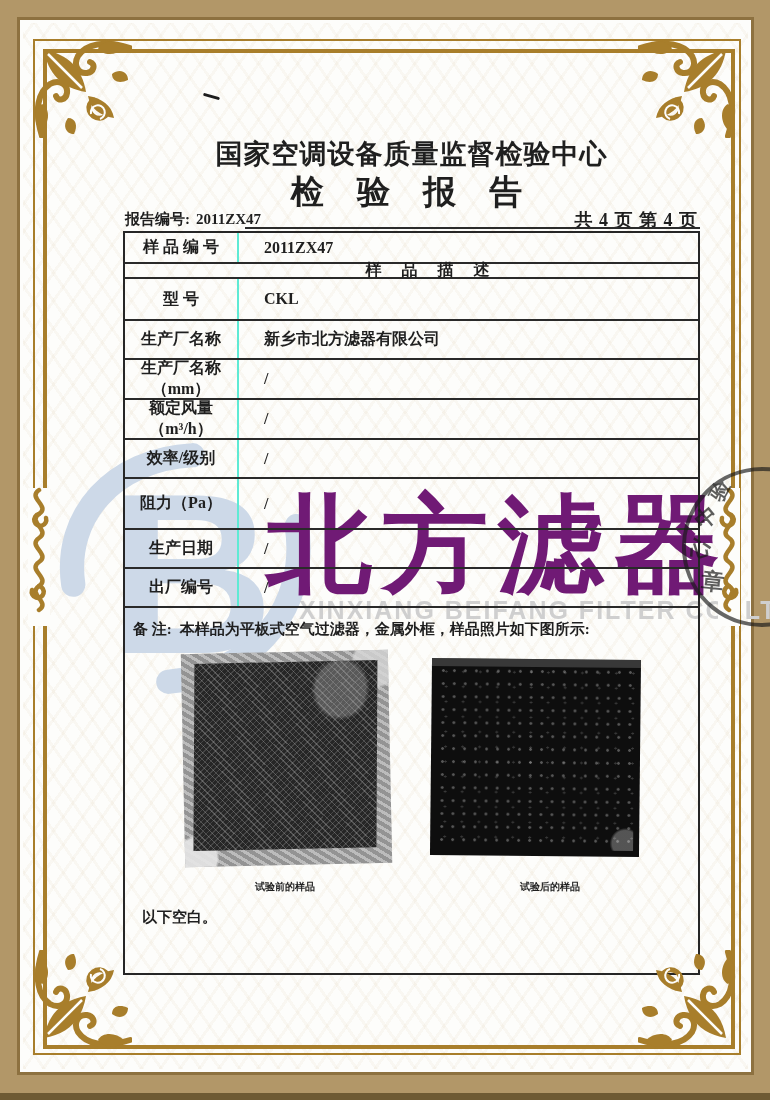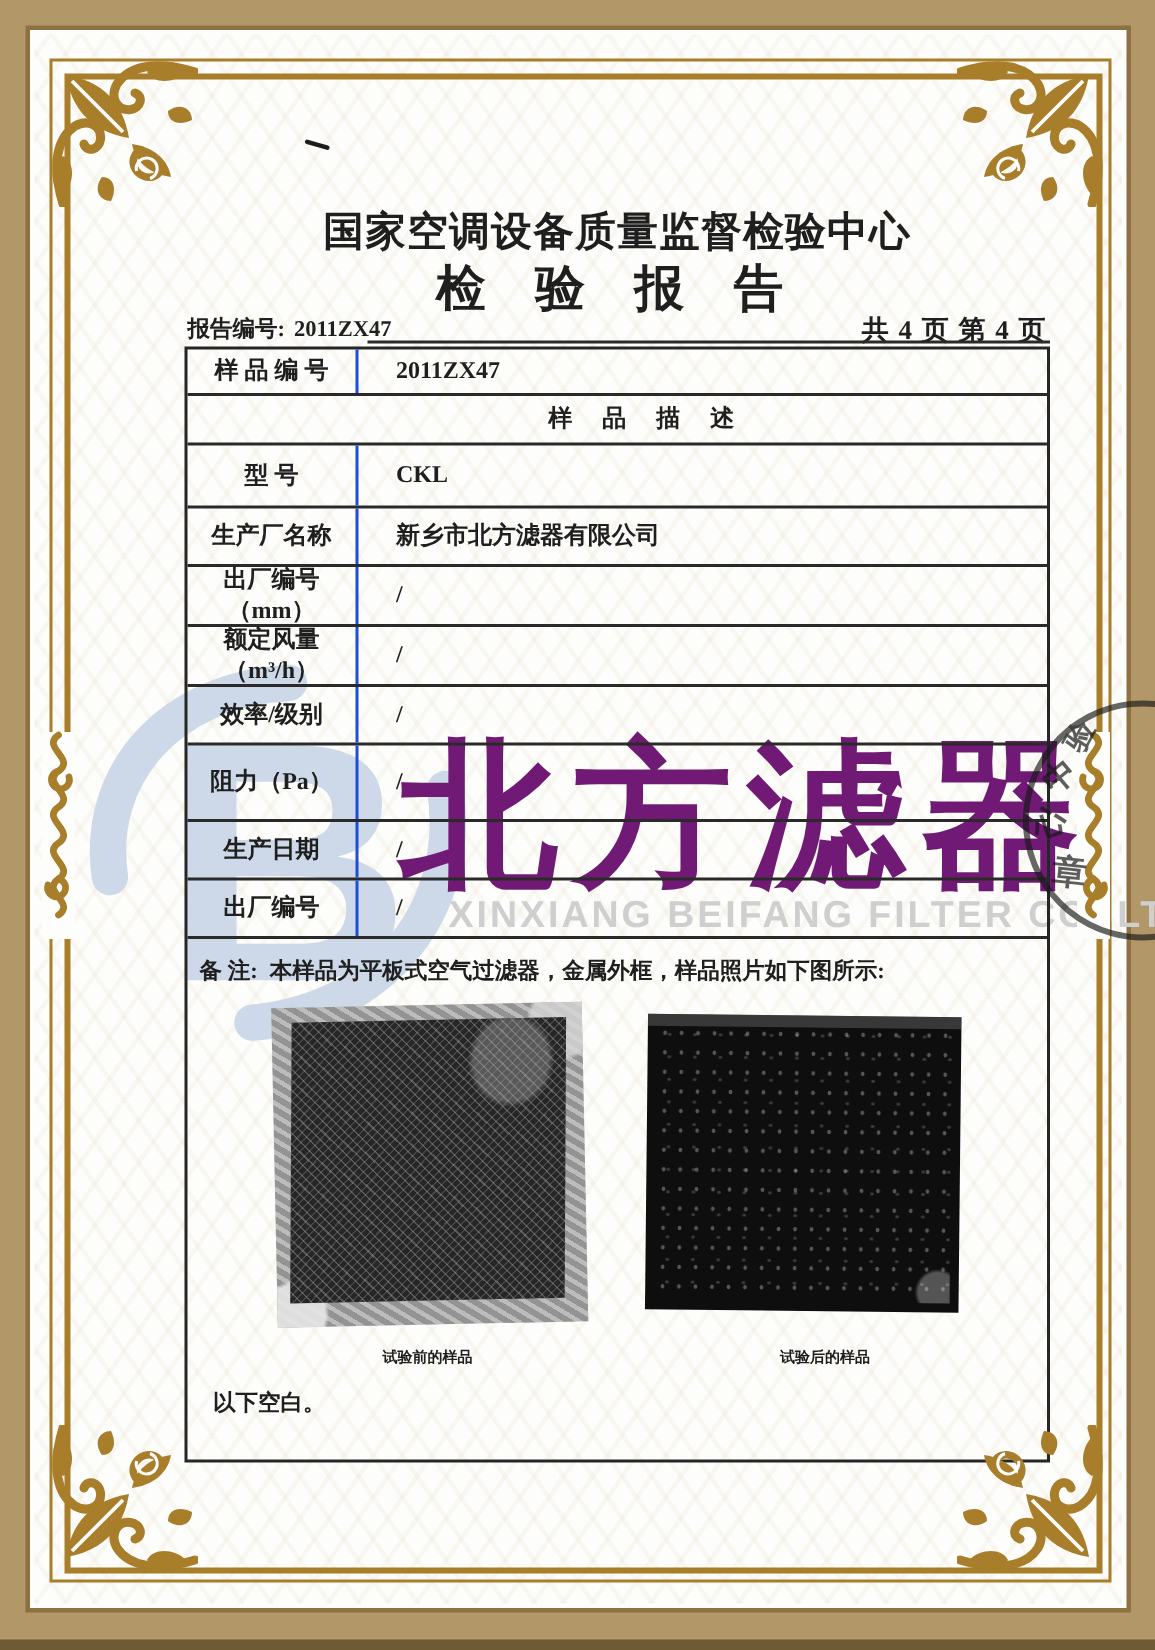--- a/index.html
+++ b/index.html
@@ -65,27 +65,27 @@
   .ink-mark{position:absolute; left:203px; top:95px; width:17px; height:3px; background:#1d1d1d; border-radius:2px; transform:rotate(16deg); z-index:1;}
 
   
   .report-table{
     position:absolute; left:123px; top:231px; width:577px; height:744px; z-index:1;
     border:2px solid #262626; box-sizing:border-box;
     display:flex; flex-direction:column; background:transparent;
   }
   .t-row{display:flex; border-bottom:2px solid #2a2a2a; box-sizing:border-box; flex:none;}
   .t-label{
-    width:114px; flex:none; border-right:2px solid #1d4ed8; box-sizing:border-box;
+    width:114px; flex:none; border-right:2px solid #5eead4; box-sizing:border-box;
     display:flex; align-items:center; justify-content:center;
     font-weight:bold; font-size:16px; text-align:center; padding:0 2px;
   }
   .t-value{flex:1; display:flex; align-items:center; padding-left:25px; font-size:16px; font-weight:bold;}
   .t-row.sample{height:31px;}
-  .t-row.desc{height:33px; align-items:center; justify-content:center; font-weight:bold; font-size:16px; letter-spacing:8px;padding-left:40px;}
+  .t-row.desc{height:15px; align-items:center; justify-content:center; font-weight:bold; font-size:16px; letter-spacing:8px;padding-left:40px;}
   .t-row.f0{height:42px;} .t-row.f1{height:39px;} .t-row.f2{height:40px;} .t-row.f3{height:40px;}
   .t-row.f4{height:39px;} .t-row.f5{height:51px;} .t-row.f6{height:39px;} .t-row.f7{height:39px;}
   .t-row.remark{flex:1; border-bottom:none; position:relative; display:block;}
   .remark-line{position:absolute; left:8px; top:12px; font-size:15px; font-weight:bold; white-space:nowrap;}
   .remark-line .lbl{margin-right:8px;}
 
   
   .photo{position:absolute; overflow:hidden;}
   .photo-before{
     left:58px; top:44px; width:207px; height:213px; transform:rotate(-1.2deg);
@@ -257,21 +257,21 @@
     <div class="t-row desc">样 品 描 述</div>
     <div class="t-row f0">
       <div class="t-label">型  号</div>
       <div class="t-value">CKL</div>
     </div>
     <div class="t-row f1">
       <div class="t-label">生产厂名称</div>
       <div class="t-value">新乡市北方滤器有限公司</div>
     </div>
     <div class="t-row f2">
-      <div class="t-label">出厂编号（mm）</div>
+      <div class="t-label">生产厂名称（mm）</div>
       <div class="t-value">/</div>
     </div>
     <div class="t-row f3">
       <div class="t-label">额定风量（m³/h）</div>
       <div class="t-value">/</div>
     </div>
     <div class="t-row f4">
       <div class="t-label">效率/级别</div>
       <div class="t-value">/</div>
     </div>

